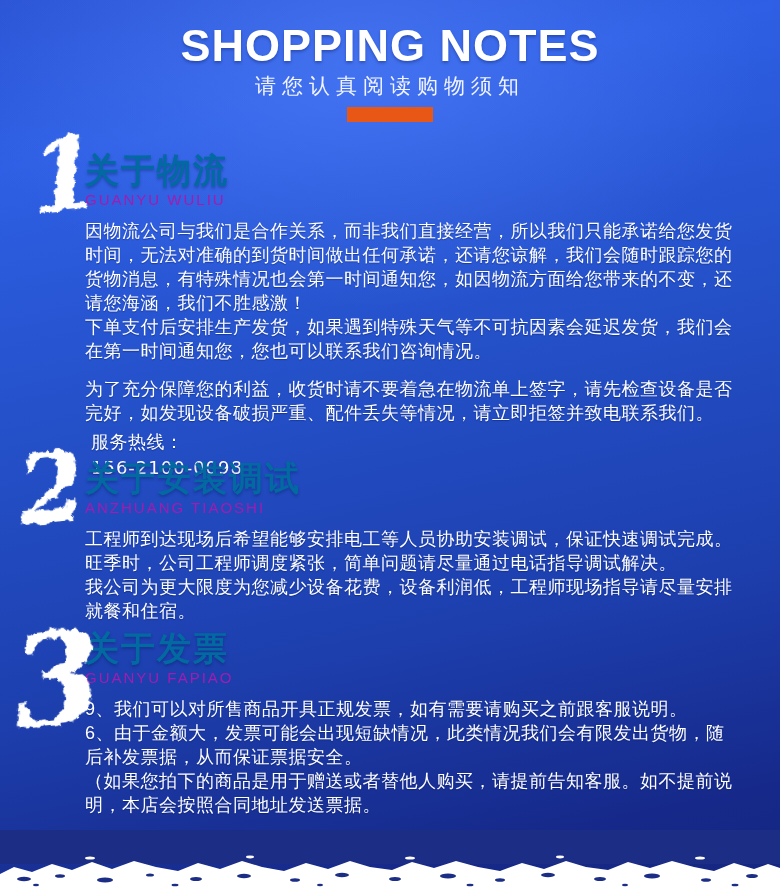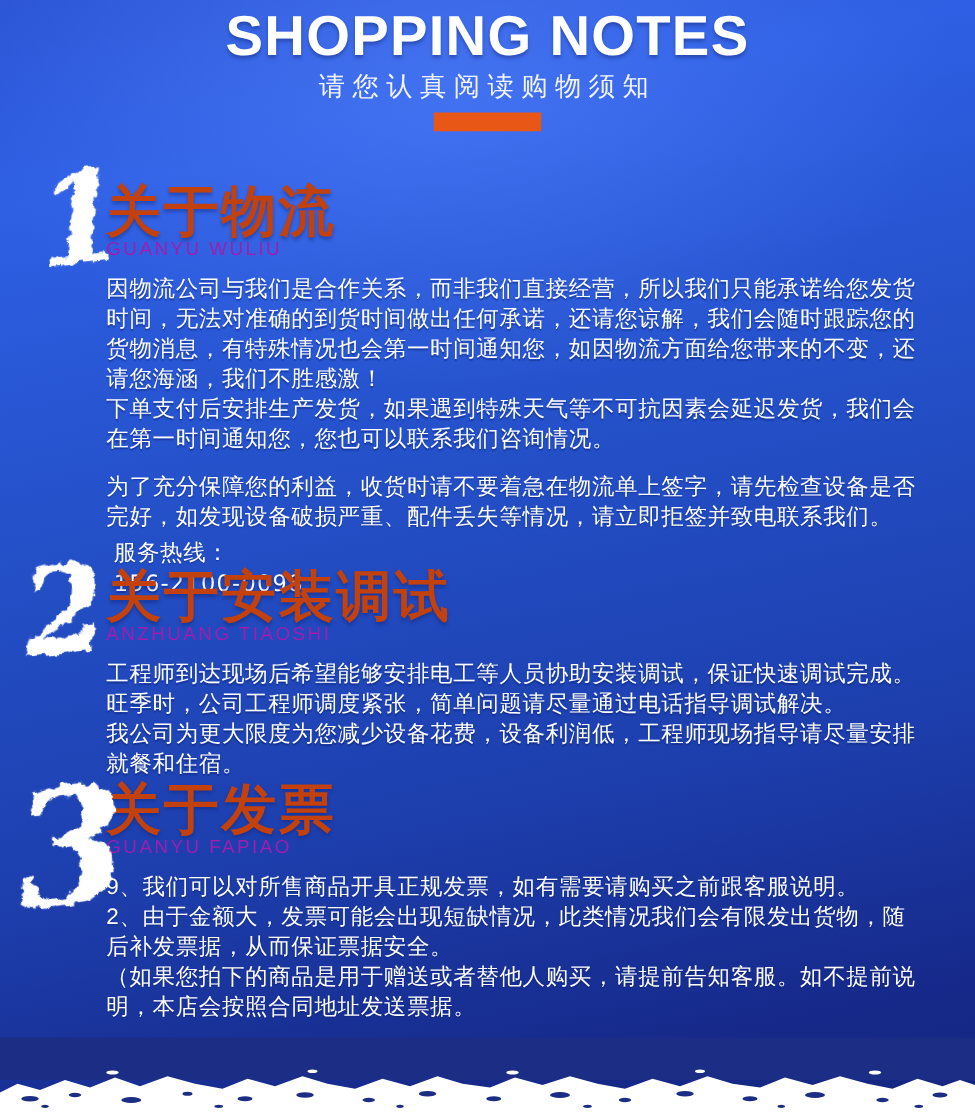--- a/index.html
+++ b/index.html
@@ -16,21 +16,21 @@
     position:relative;
     width:780px;height:892px;
     overflow:hidden;
     font-family:"Liberation Sans","DejaVu Sans",sans-serif;
     background:
       radial-gradient(ellipse 620px 380px at 46% 7%, rgba(88,134,255,.50) 0%, rgba(88,134,255,0) 65%),
       linear-gradient(168deg,#2a54d4 0%, #2e5fe4 16%, #2450c8 42%, #1d3fae 68%, #16298a 90%, #14267f 100%);
     color:var(--ink);
   }
   
-  .header{position:absolute;top:0;left:0;width:780px;text-align:center;padding-top:5px;}
+  .header{position:absolute;top:17px;left:0;width:780px;text-align:center;padding-top:5px;}
   .main-title{
     font-size:45px;line-height:48px;font-weight:800;letter-spacing:1px;
     color:#fff;text-shadow:0 2px 3px rgba(8,24,90,.35);
   }
   .sub-title{
     margin-top:4px;
     font-family:"DejaVu Serif","Liberation Serif",serif;
     font-size:21px;line-height:24px;letter-spacing:6px;color:#f2f5ff;
   }
   .accent-bar{
@@ -48,21 +48,21 @@
     font-style:italic;font-weight:700;color:#fff;
     transform:rotate(-6deg);
     filter:url(#brushy);
     text-shadow:0 0 1px #fff;
     line-height:.9;
   }
   .num-1{left:30px;top:-20px;font-size:100px;}
   .num-2{left:18px;top:-4px;font-size:96px;}
   .num-3{left:12px;top:2px;font-size:128px;}
   .sec-title{
-    font-size:44px;line-height:40px;font-weight:800;color:#c2410c;
+    font-size:34px;line-height:40px;font-weight:800;color:#0369a1;
     letter-spacing:2px;text-shadow:0 2px 3px rgba(8,24,90,.35);
   }
   .sec-2 .sec-title,.sec-3 .sec-title{margin-top:8px;}
   .sec-pinyin{
     font-size:15px;line-height:20px;letter-spacing:2px;color:#a21caf;
     text-transform:uppercase;
   }
   .sec-body{margin-top:9px;font-size:18px;line-height:24px;letter-spacing:.5px;
     color:#fdfeff;text-shadow:0 1px 1px rgba(8,24,90,.45);}
   .sec-body p{margin:0;}
@@ -121,21 +121,21 @@
     <p>我公司为更大限度为您减少设备花费，设备利润低，工程师现场指导请尽量安排就餐和住宿。</p>
   </div>
 </div>
 
 <div class="section sec-3">
   <span class="brush-num num-3">3</span>
   <div class="sec-title">关于发票</div>
   <div class="sec-pinyin">GUANYU FAPIAO</div>
   <div class="sec-body">
     <p>9、我们可以对所售商品开具正规发票，如有需要请购买之前跟客服说明。</p>
-    <p>2、由于金额大，发票可能会出现短缺情况，此类情况我们会有限发出货物，随后补发票据，从而保证票据安全。</p>
+    <p>6、由于金额大，发票可能会出现短缺情况，此类情况我们会有限发出货物，随后补发票据，从而保证票据安全。</p>
     <p>（如果您拍下的商品是用于赠送或者替他人购买，请提前告知客服。如不提前说明，本店会按照合同地址发送票据。</p>
   </div>
 </div>
 
 <div class="footer">
   <div class="footer-band"></div>
   <svg class="footer-brush" viewBox="0 0 780 40" preserveAspectRatio="none">
     <polygon fill="#ffffff" points="
       0,22 14,15 32,20 52,12 72,18 92,10 112,17 134,9 156,15 178,19 198,11
       220,17 242,9 262,15 284,19 306,11 328,17 350,9 370,15 392,18 412,10

